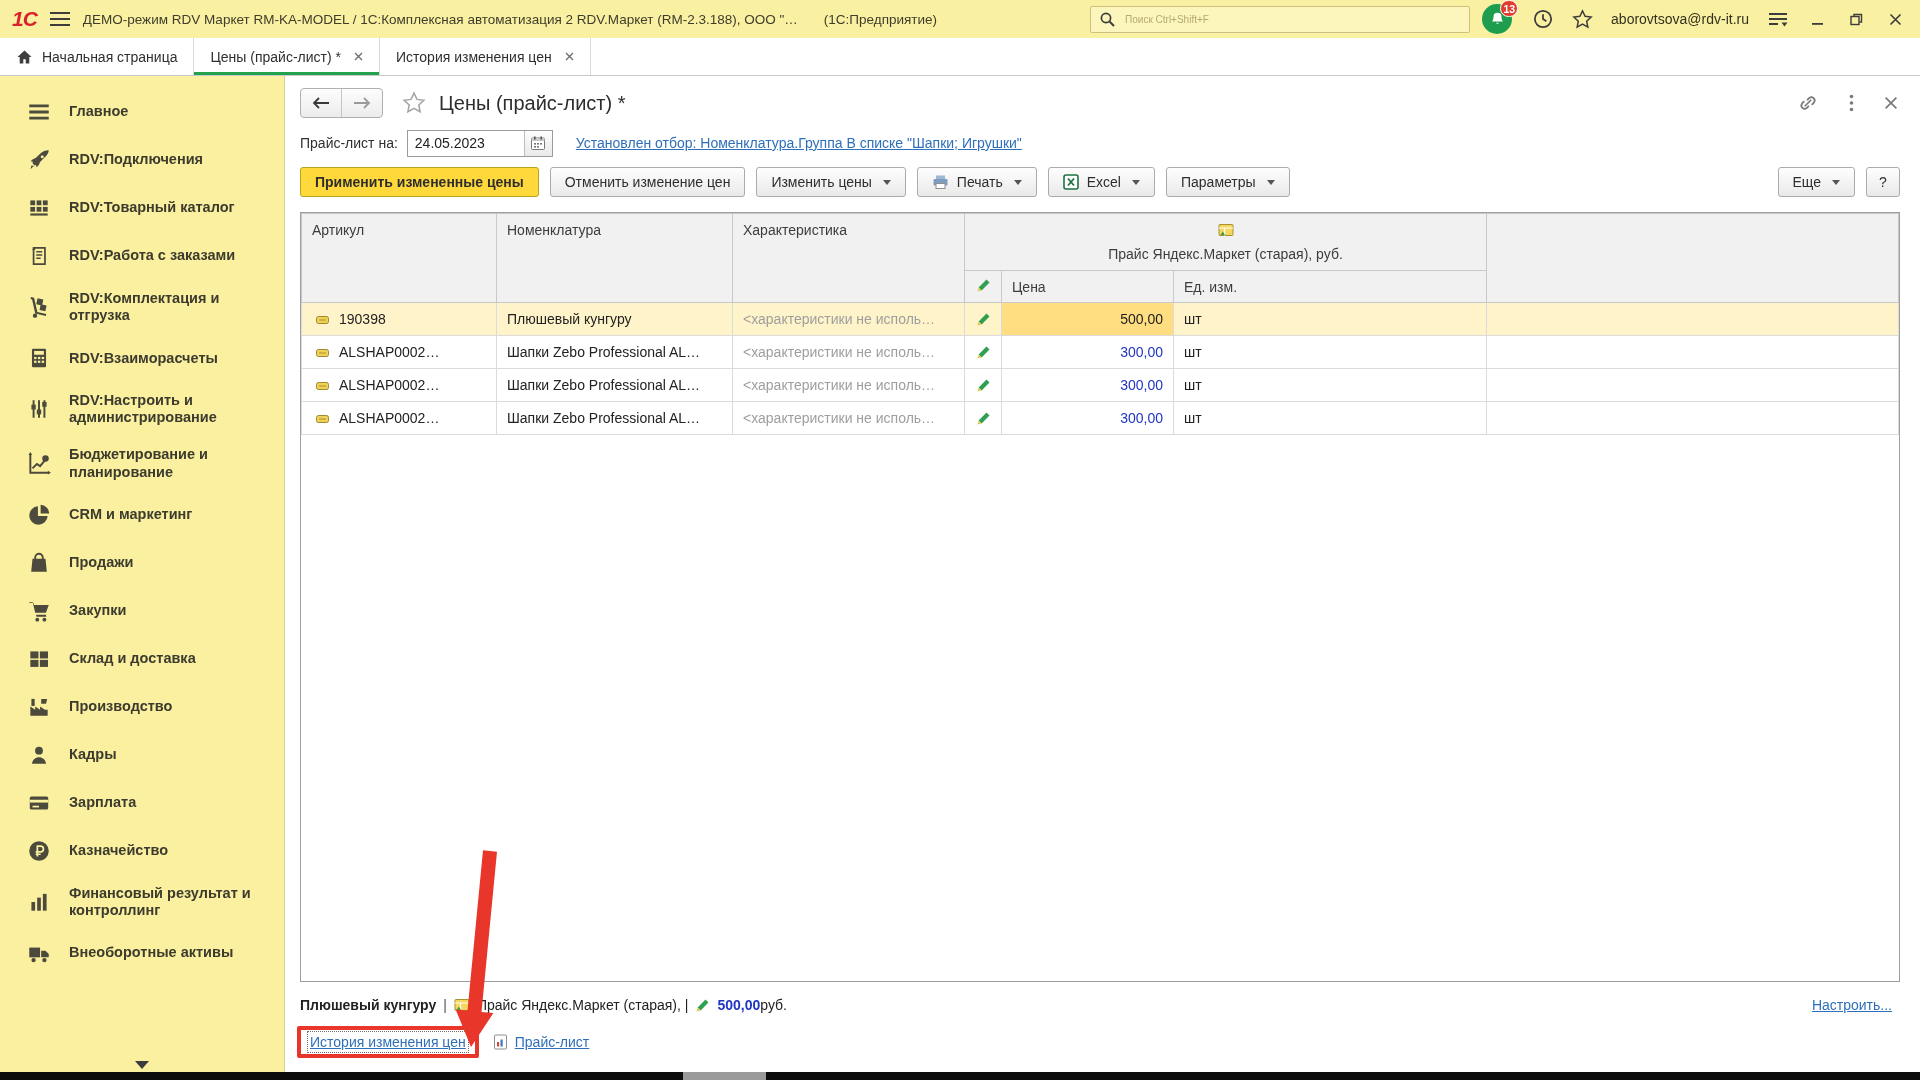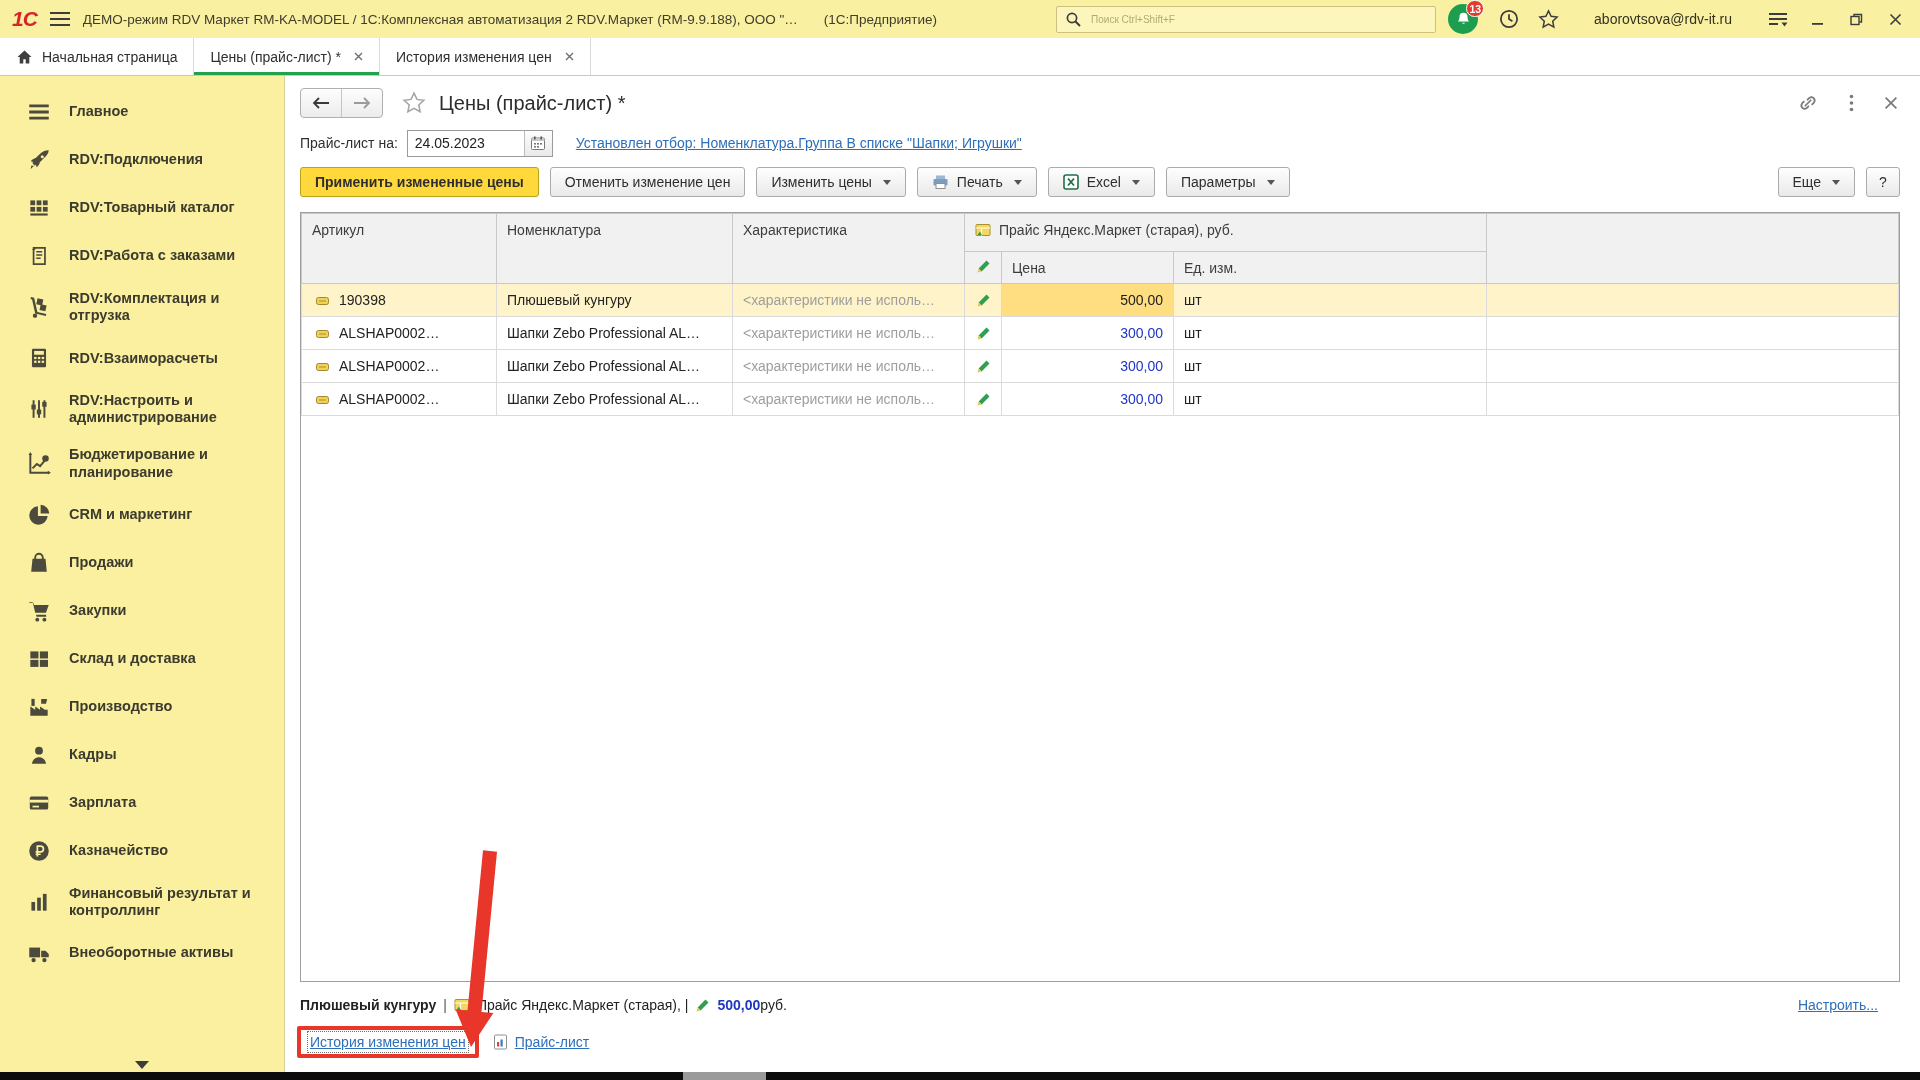--- a/index.html
+++ b/index.html
@@ -19,21 +19,21 @@
   .tb-search input{flex:1;border:none;background:transparent;outline:none;font-size:10px;
                    font-family:inherit;color:#555;}
   .tb-search input::placeholder{color:#B3AA72;}
   .tb-ic{display:flex;align-items:center;justify-content:center;flex:0 0 auto;}
   .bell-wrap{position:relative;width:30px;height:30px;flex:0 0 auto;}
   .bell-circle{width:30px;height:30px;border-radius:50%;background:#1D9E4F;display:flex;
                align-items:center;justify-content:center;}
   .bell-badge{position:absolute;top:-4px;right:-6px;min-width:17px;height:17px;border-radius:9px;
               background:#E23B30;color:#fff;font-size:10.5px;font-weight:bold;display:flex;
               align-items:center;justify-content:center;border:1px solid #fff;padding:0 2px;box-sizing:border-box;}
-  .tb-user{font-size:14px;color:#33321f;white-space:nowrap;margin:0 23px;}
+  .tb-user{font-size:14px;color:#33321f;white-space:nowrap;margin:0 6px;}
   .win-ctl{display:flex;align-items:center;gap:26px;margin-left:10px;margin-right:6px;}
 
   
   .tabbar{position:absolute;left:0;top:38px;width:100%;height:38px;background:#fff;
           border-bottom:1px solid #c9c9c9;display:flex;box-sizing:border-box;}
   .tab{display:flex;align-items:center;gap:9px;padding:0 16px;font-size:14px;color:#2f2f2f;
        border-right:1px solid #d9d9d9;position:relative;cursor:pointer;white-space:nowrap;}
   .tab.active::after{content:"";position:absolute;left:0;right:0;bottom:0;height:3px;background:#23A24D;}
   .tab-x{margin-left:4px;display:flex;align-items:center;}
 
@@ -77,38 +77,38 @@
   .btn.help{width:34px;justify-content:center;padding:0;}
 
   
   .table-wrap{position:absolute;left:15px;top:136px;width:1600px;height:770px;border:1px solid #9e9e9e;
               box-sizing:border-box;background:#fff;overflow:hidden;}
   table{border-collapse:collapse;table-layout:fixed;width:1598px;font-size:14px;}
   th{background:#F1F1F1;border:1px solid #C9C9C9;font-weight:normal;color:#3d3d3d;text-align:left;
      padding:8px 10px;vertical-align:top;box-sizing:border-box;}
   tr.h1 th{height:38px;}
   tr.h2 th{height:32px;padding:5px 10px;vertical-align:middle;}
-  .th-group{display:flex;align-items:center;gap:8px;}
+  .th-group{display:flex;align-items:center;gap:8px;flex-direction:column;}
   td{border:1px solid #DBDBDB;height:33px;padding:0 10px;white-space:nowrap;overflow:hidden;
      box-sizing:border-box;background:#fff;color:#222;}
   .c-art{padding-left:14px;}
   .c-art .tag-ic{margin-right:10px;}
   .c-char{color:#9E9E9E;}
   .c-pen{text-align:center;padding:0 4px;}
   .c-pen svg,.tag-ic svg{vertical-align:middle;}
   .c-price{text-align:right;color:#1F35C4;}
   tr.sel td{background:#FFF4C9;}
   tr.sel td.c-price{background:#FFDE82;color:#1c1c1c;}
 
   
   .f1{position:absolute;left:15px;top:921px;display:flex;align-items:center;gap:7px;font-size:14px;color:#222;white-space:nowrap;}
   .f1 .bold{font-weight:bold;}
   .f1 .sep{color:#555;}
   .f1 .pv{color:#1F35C4;font-weight:bold;}
-  .configure{position:absolute;right:42px;top:921px;}
+  .configure{position:absolute;right:28px;top:921px;}
   .f2{position:absolute;left:12px;top:950px;display:flex;align-items:center;gap:14px;}
   .red-box{border:4px solid #E8362B;border-radius:2px;padding:4px 9px;display:inline-flex;align-items:center;}
   .red-box a{outline:1px dotted #6f6f6f;outline-offset:2px;}
   .pl-link{display:flex;align-items:center;gap:7px;}
 
   .arrow-svg{position:absolute;left:0;top:0;pointer-events:none;z-index:6;}
 
   .strip{position:absolute;left:0;top:1072px;width:1920px;height:8px;background:#0c0c0c;}
   .strip-seg{position:absolute;left:683px;top:0;width:83px;height:8px;background:#9a9a9a;}
 </style>
@@ -117,21 +117,21 @@
 
 <div class="app">
 
   <header class="titlebar">
     <span class="logo1c">1С</span>
     <span class="tb-burger tb-ic">
       <svg width="22" height="16" viewBox="0 0 22 16">
           <path d="M1 2h20M1 8h20M1 14h20" stroke="#3c3c3c" stroke-width="2.2" fill="none"></path>
         </svg>
     </span>
-    <span class="tb-title">ДЕМО-режим RDV Маркет RM-KA-MODEL / 1С:Комплексная автоматизация 2 RDV.Маркет (RM-9.9.188), ООО "…</span>
+    <span class="tb-title">ДЕМО-режим RDV Маркет RM-KA-MODEL / 1С:Комплексная автоматизация 2 RDV.Маркет (RM-2.3.188), ООО "…</span>
     <span class="tb-suffix">(1С:Предприятие)</span>
     <div class="tb-search">
       <span class="tb-ic">
         <svg width="17" height="17" viewBox="0 0 17 17">
             <circle cx="7" cy="7" r="4.6" fill="none" stroke="#3c3c3c" stroke-width="1.7"></circle>
             <path d="M10.5 10.5L15 15" stroke="#3c3c3c" stroke-width="1.9"></path>
           </svg>
       </span>
       <input type="text" placeholder="Поиск Ctrl+Shift+F" style="">
     </div>

